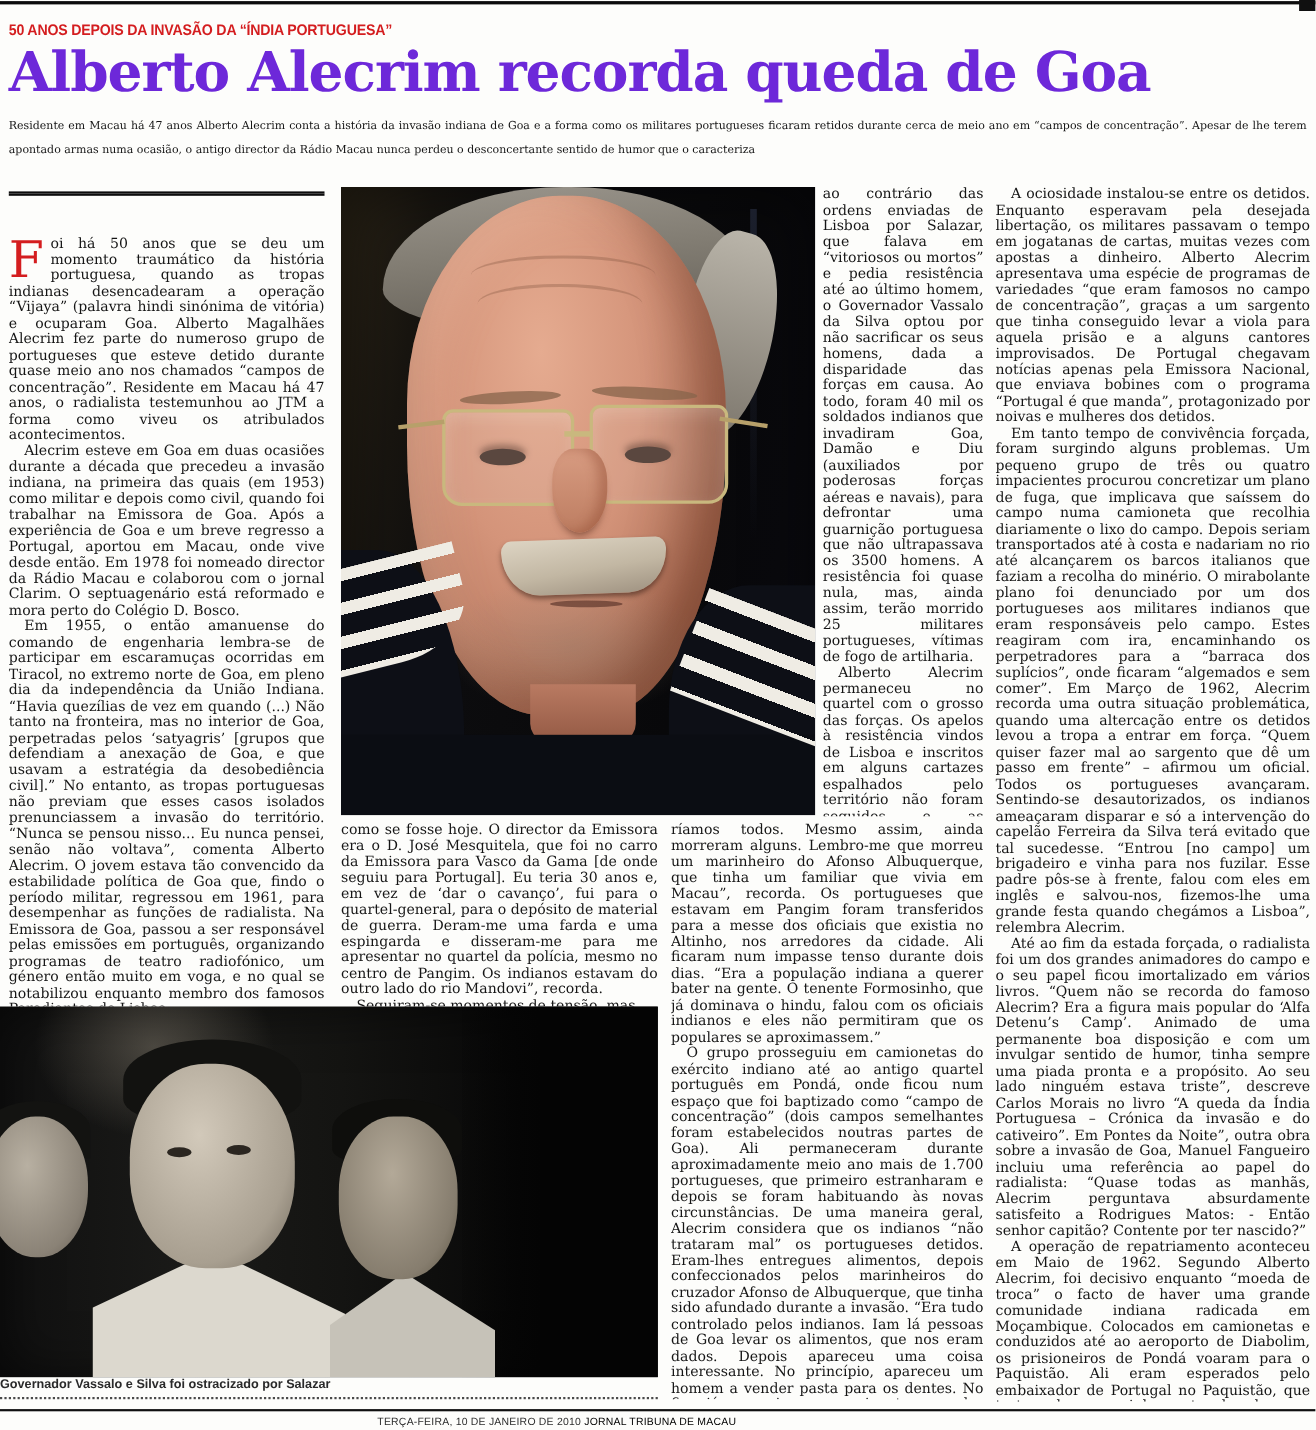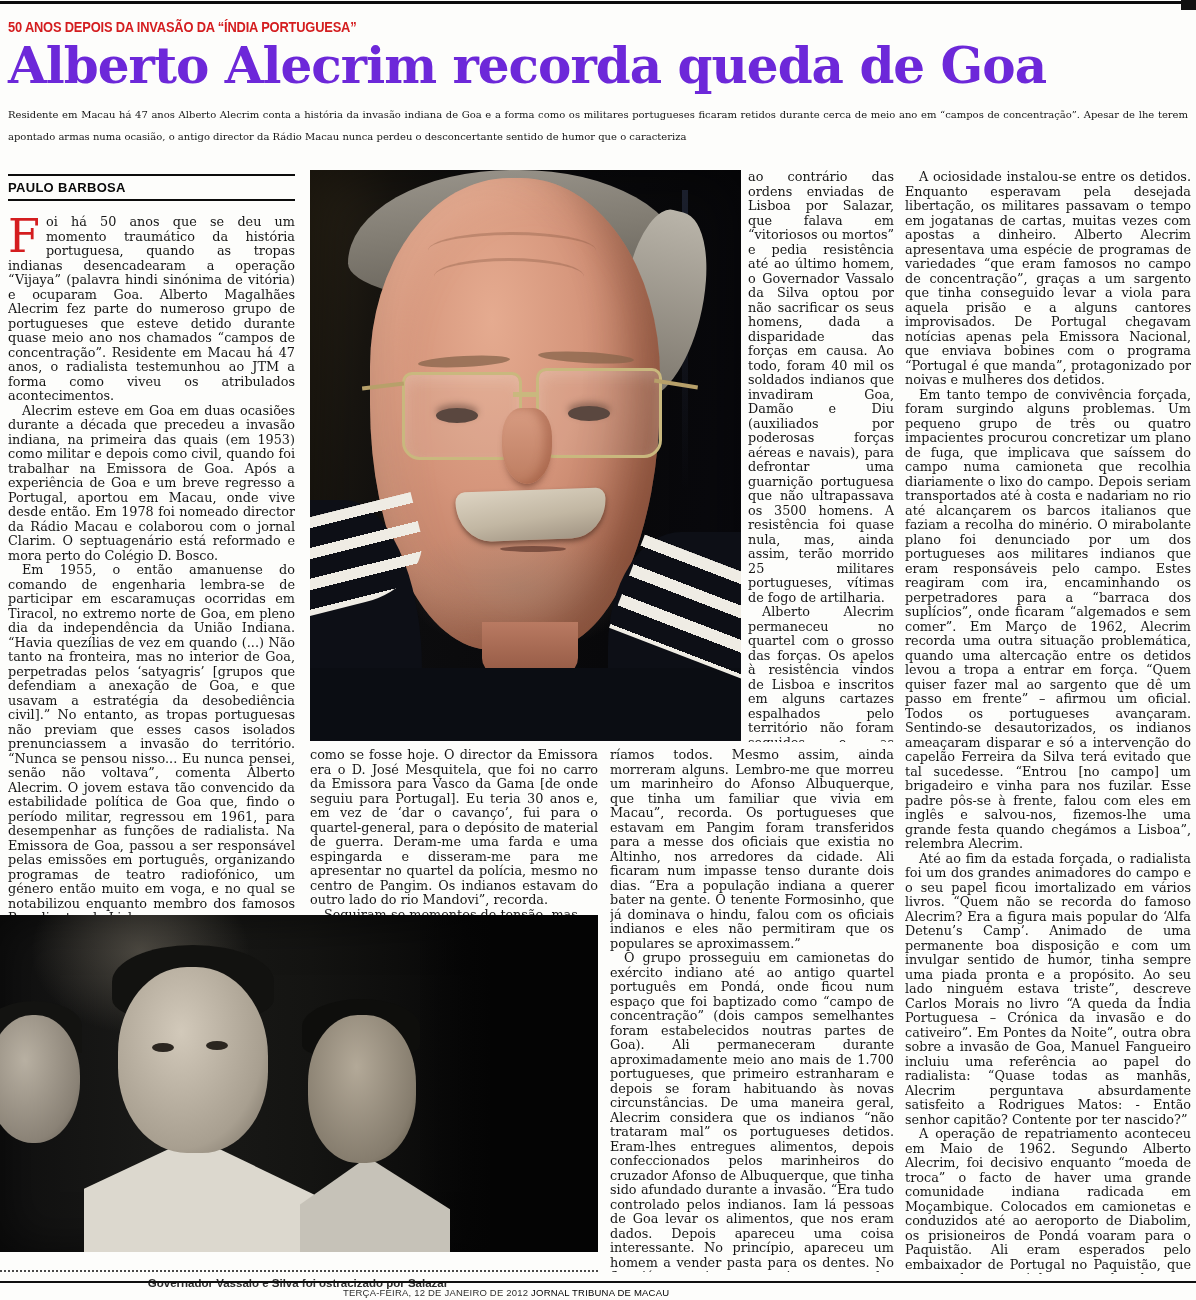--- a/index.html
+++ b/index.html
@@ -118,41 +118,40 @@
   .bw-faceC{left:308px;top:100px;width:108px;height:148px;border-radius:46%;
     background:radial-gradient(ellipse at 45% 35%,#b3a998,#867d6e 70%,#57503f);}
   .bw-hairC{left:302px;top:84px;width:118px;height:56px;border-radius:55% 55% 20% 20%;background:#0e0e0c;}
   .bw-shirtB{left:84px;top:222px;width:230px;height:115px;background:#dcd8ce;
     clip-path:polygon(0 45%,48% 0,100% 50%,100% 100%,0 100%);}
   .bw-shirtC{left:300px;top:242px;width:150px;height:95px;background:#c6c2b8;
     clip-path:polygon(0 50%,45% 0,100% 55%,100% 100%,0 100%);}
   .bw-dark{left:420px;top:0;width:178px;height:337px;
     background:linear-gradient(90deg,rgba(5,5,5,.2),#040404 40%);}
   
-  .caption{left:0;top:1253px;width:596px;text-align:center;
-    font-family:"Liberation Sans",sans-serif;font-size:11.5px;font-weight:700;color:#2a2a2a;margin-top:24px;}
+  .caption{left:0;top:1253px;width:596px;text-align:left;
+    font-family:"Liberation Sans",sans-serif;font-size:11.5px;font-weight:700;color:#2a2a2a;}
   .dotted{left:0;top:1270px;width:598px;border-top:2px dotted #4a4a4a;}
   .rule-bottom{left:0;top:1281px;width:1196px;height:2px;background:#101010;}
   .folio{left:343px;top:1287px;font-family:"Liberation Sans",sans-serif;
     font-size:9.5px;color:#2e2e2e;letter-spacing:.2px;white-space:nowrap;}
   .folio b{color:#000;font-weight:400;}
 </style>
 </head>
 <body>
 
 <div class="abs rule-top"></div>
 <div class="abs corner-mark"></div>
 
 <div class="abs kicker">50 ANOS DEPOIS DA INVASÃO DA “ÍNDIA PORTUGUESA”</div>
 <h1 class="abs headline" style="margin:0">Alberto Alecrim recorda queda de Goa</h1>
 <div class="abs lede">Residente em Macau há 47 anos Alberto Alecrim conta a história da invasão indiana de Goa e a forma como os militares portugueses ficaram retidos durante cerca de meio ano em “campos de concentração”. Apesar de lhe terem apontado armas numa ocasião, o antigo director da Rádio Macau nunca perdeu o desconcertante sentido de humor que o caracteriza</div>
 
 <div class="abs byline-wrap">
   <div class="byline-rule"></div>
-  <div class="byline">PAULO BARBOSA</div>
   <div class="byline-rule"></div>
 </div>
 
 <div class="abs col col-a">
   <p class="noindent"><span class="dropcap">F</span><span>oi há 50 anos que se deu um momento traumático da história portuguesa, quando as tropas indianas desencadearam a operação “Vijaya” (palavra hindi sinónima de vitória) e ocuparam Goa. Alberto Magalhães Alecrim fez parte do numeroso grupo de portugueses que esteve detido durante quase meio ano nos chamados “campos de concentração”. Residente em Macau há 47 anos, o radialista testemunhou ao JTM a forma como viveu os atribulados acontecimentos.</span></p>
   <p>Alecrim esteve em Goa em duas ocasiões durante a década que precedeu a invasão indiana, na primeira das quais (em 1953) como militar e depois como civil, quando foi trabalhar na Emissora de Goa. Após a experiência de Goa e um breve regresso a Portugal, aportou em Macau, onde vive desde então. Em 1978 foi nomeado director da Rádio Macau e colaborou com o jornal Clarim. O septuagenário está reformado e mora perto do Colégio D. Bosco.</p>
   <p>Em 1955, o então amanuense do comando de engenharia lembra-se de participar em escaramuças ocorridas em Tiracol, no extremo norte de Goa, em pleno dia da independência da União Indiana. “Havia quezílias de vez em quando (...) Não tanto na fronteira, mas no interior de Goa, perpetradas pelos ‘satyagris’ [grupos que defendiam a anexação de Goa, e que usavam a estratégia da desobediência civil].” No entanto, as tropas portuguesas não previam que esses casos isolados prenunciassem a invasão do território. “Nunca se pensou nisso... Eu nunca pensei, senão não voltava”, comenta Alberto Alecrim. O jovem estava tão convencido da estabilidade política de Goa que, findo o período militar, regressou em 1961, para desempenhar as funções de radialista. Na Emissora de Goa, passou a ser responsável pelas emissões em português, organizando programas de teatro radiofónico, um género então muito em voga, e no qual se notabilizou enquanto membro dos famosos Parodiantes de Lisboa.</p>
 
 </div>
 
@@ -219,15 +218,15 @@
   <div class="bw-eyeB1"></div>
   <div class="bw-eyeB2"></div>
   <div class="bw-hairC"></div>
   <div class="bw-faceC"></div>
 </div>
 
 <div class="abs caption">Governador Vassalo e Silva foi ostracizado por Salazar</div>
 <div class="abs dotted"></div>
 <div class="abs rule-bottom"></div>
 <div class="abs folio">
-  <span>TERÇA-FEIRA, 12 DE JANEIRO DE 2012</span>
+  <span>TERÇA-FEIRA, 10 DE JANEIRO DE 2010</span>
   <b>JORNAL TRIBUNA DE MACAU</b>
 </div>
 
 </body></html>

